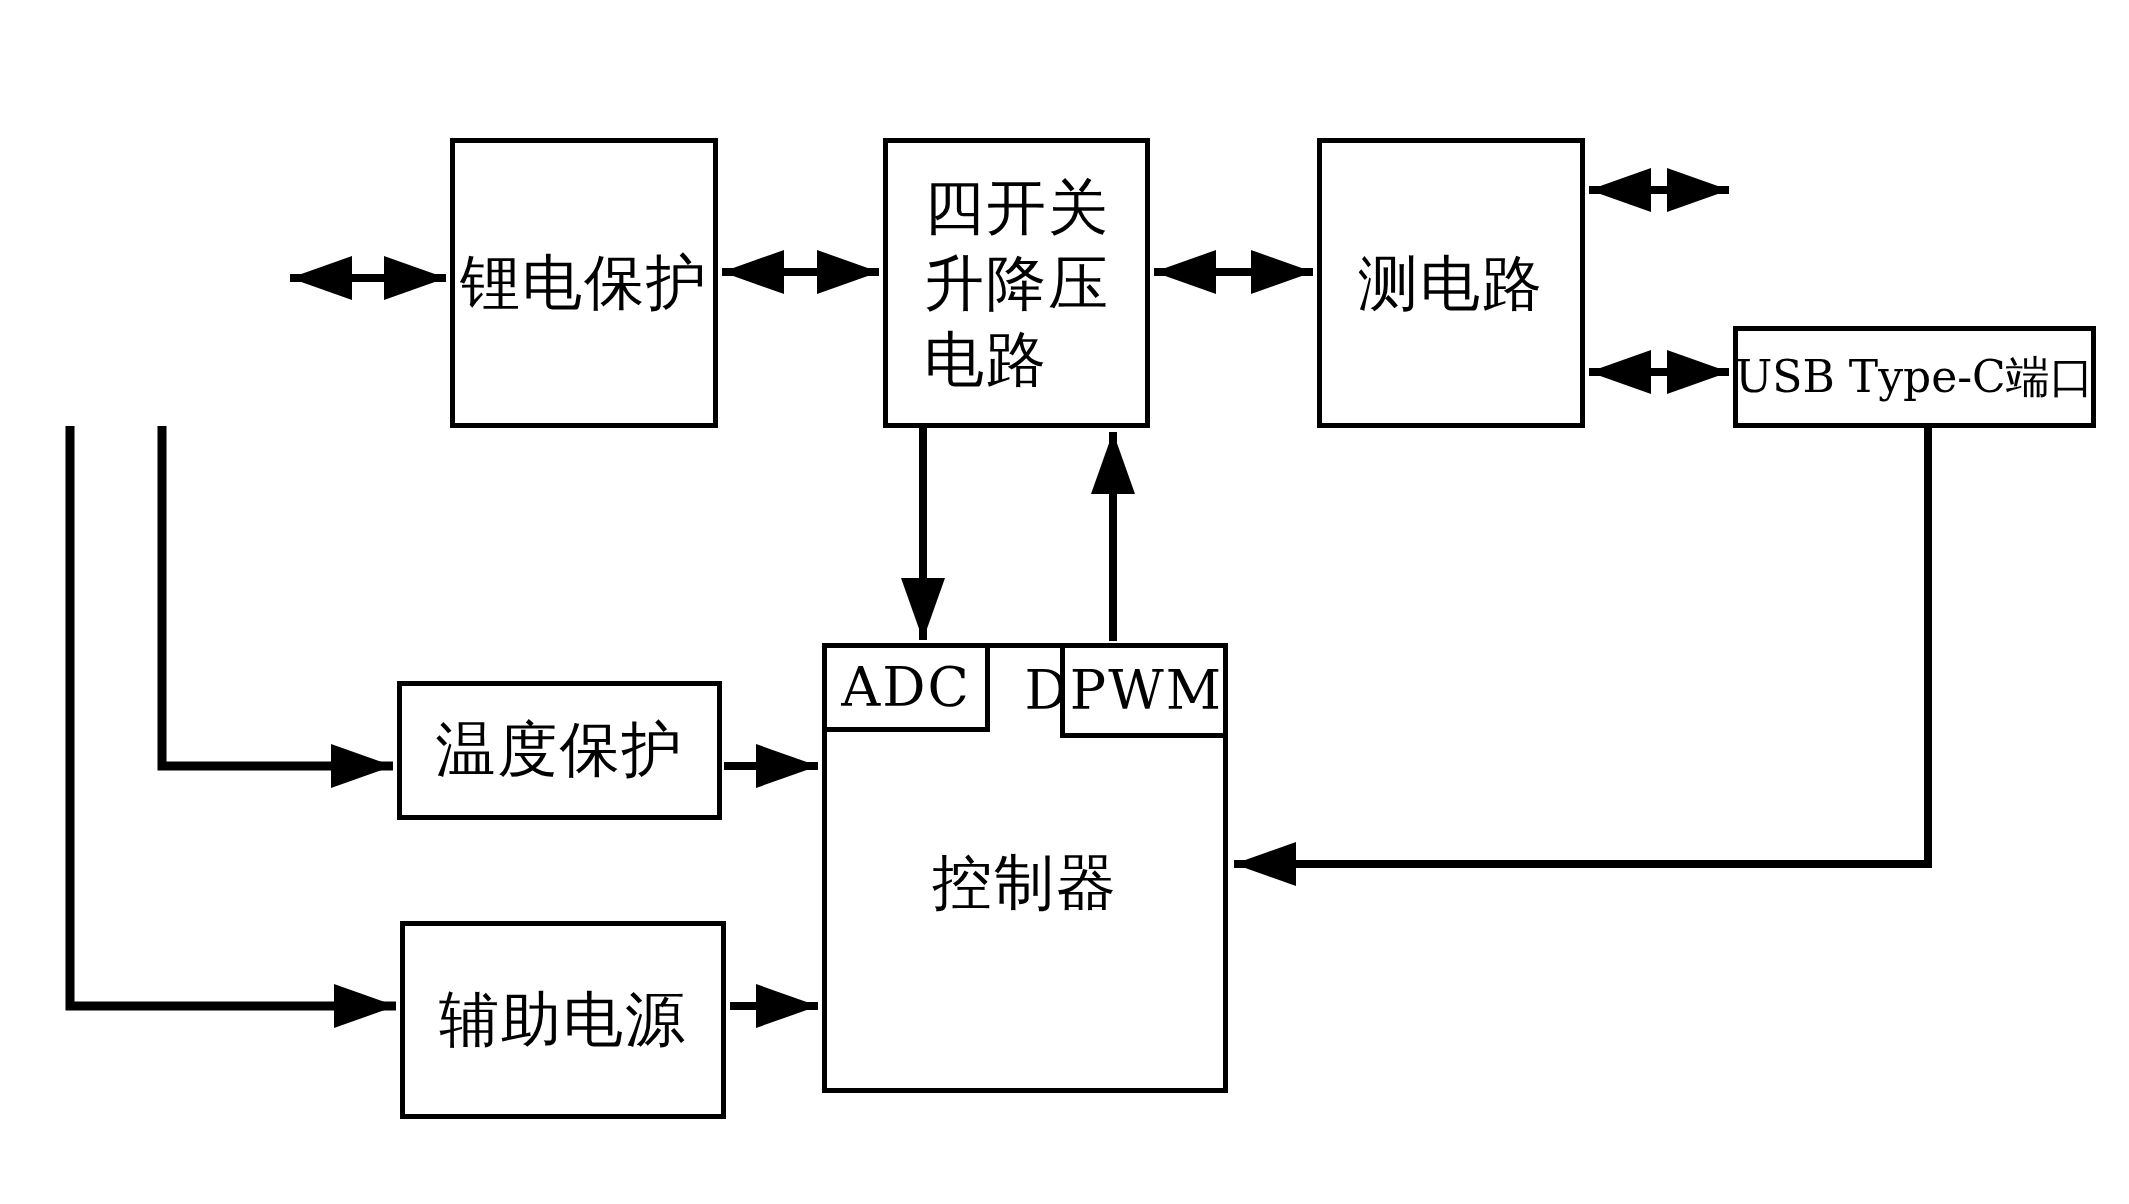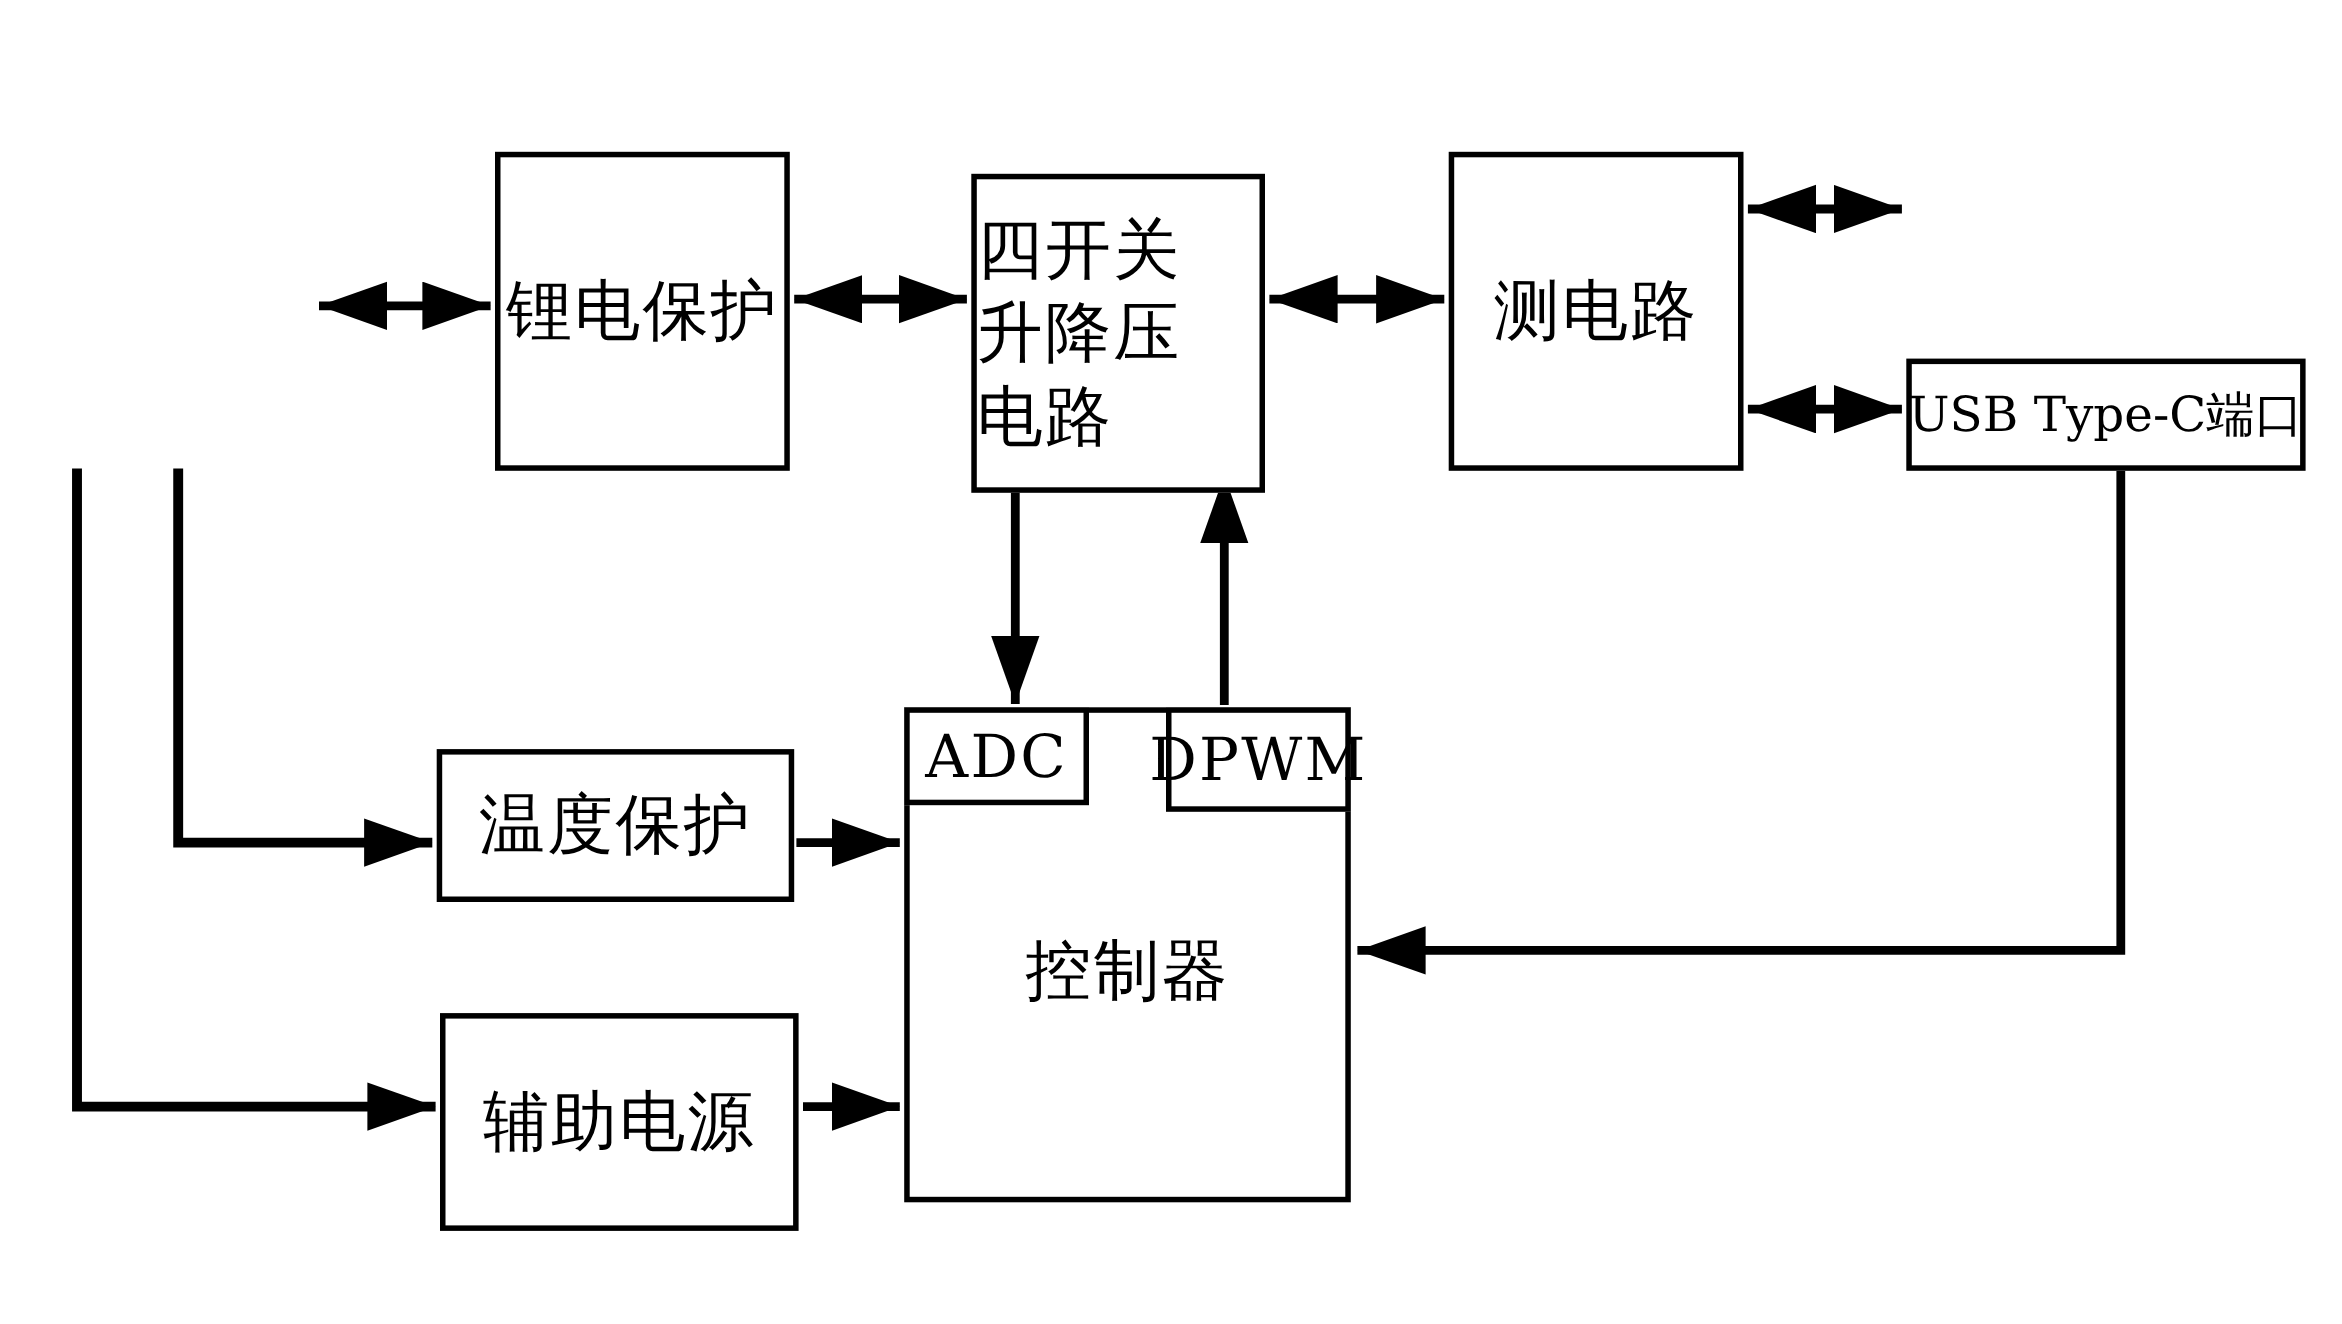--- a/index.html
+++ b/index.html
@@ -22,21 +22,21 @@
     align-items: center;
     justify-content: center;
     text-align: center;
     letter-spacing: 2px;
   }
   .label-lg { font-size: 60px; }
   .label-md { font-size: 54px; }
   .label-usb { font-size: 44px; letter-spacing: 0; white-space: nowrap; }
   .multiline { flex-direction: column; justify-content: center; }
   .multiline span { display: block; line-height: 76px; }
-  .align-left { align-items: flex-start; text-align: right; margin-top: 20px; }
+  .align-left { align-items: flex-start; padding-left: 36px; text-align: right; }
   #block-controller { align-items: center; }
 </style>
 </head>
 <body>
 
 <div id="canvas">
 
   <svg id="wires" width="2129" height="1204" viewBox="0 0 2129 1204">
     <defs>
       <marker id="arrow" markerUnits="userSpaceOnUse" markerWidth="64" markerHeight="46" refX="62" refY="22" orient="auto-start-reverse">
@@ -98,17 +98,17 @@
   </div>
 
   <div class="block label-lg" id="block-controller" style="left:822px; top:643px; width:406px; height:450px;">
     <span style="margin-top:30px;">控制器</span>
   </div>
 
   <div class="block label-md" style="left:822px; top:643px; width:168px; height:89px;">
     <span>ADC</span>
   </div>
 
-  <div class="block label-md" style="left:1060px; top:643px; width:168px; height:95px;">
+  <div class="block label-md" style="left:1060px; top:643px; width:168px; height:95px;justify-content:flex-end;">
     <span>DPWM</span>
   </div>
 
 </div>
 
 </body></html>

